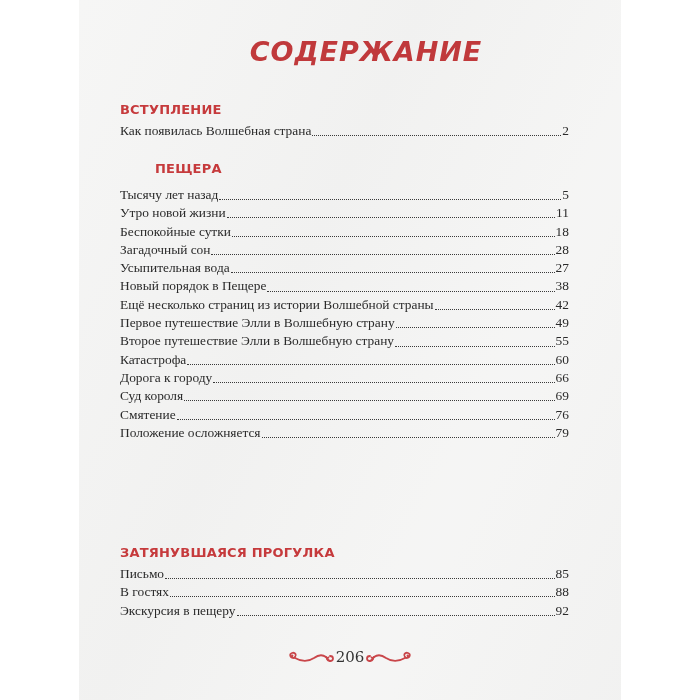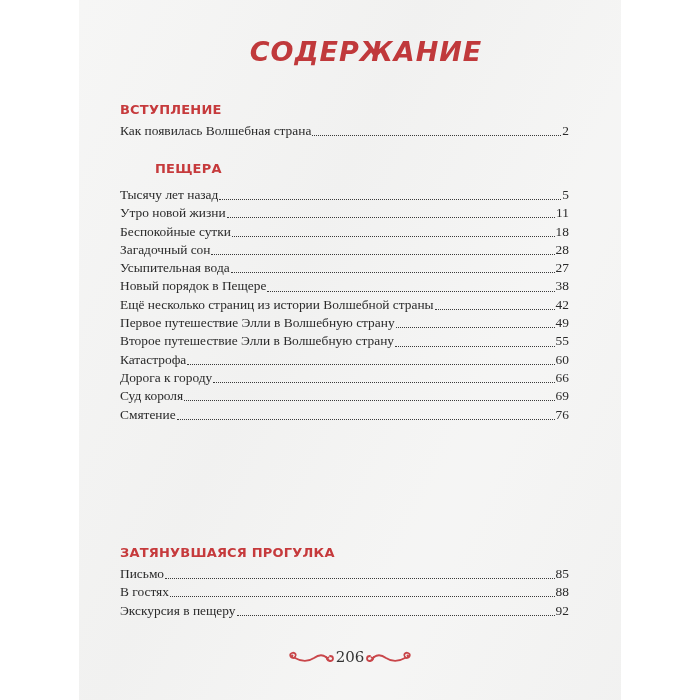--- a/index.html
+++ b/index.html
@@ -166,20 +166,25 @@
       </div>
     <div class="entry">
         <span class="t">Суд короля</span>
         <span class="dots"></span>
         <span class="p">69</span>
       </div>
     <div class="entry">
         <span class="t">Смятение</span>
         <span class="dots"></span>
         <span class="p">76</span>
+      </div>
+    <div class="entry">
+        <span class="t">Положение осложняется</span>
+        <span class="dots"></span>
+        <span class="p">79</span>
       </div>
   </div>
 
   <div class="section" style="top:544px;">
     <div class="section-head" style="">ЗАТЯНУВШАЯСЯ ПРОГУЛКА</div>
     <div class="entry">
         <span class="t">Письмо</span>
         <span class="dots"></span>
         <span class="p">85</span>
       </div>

